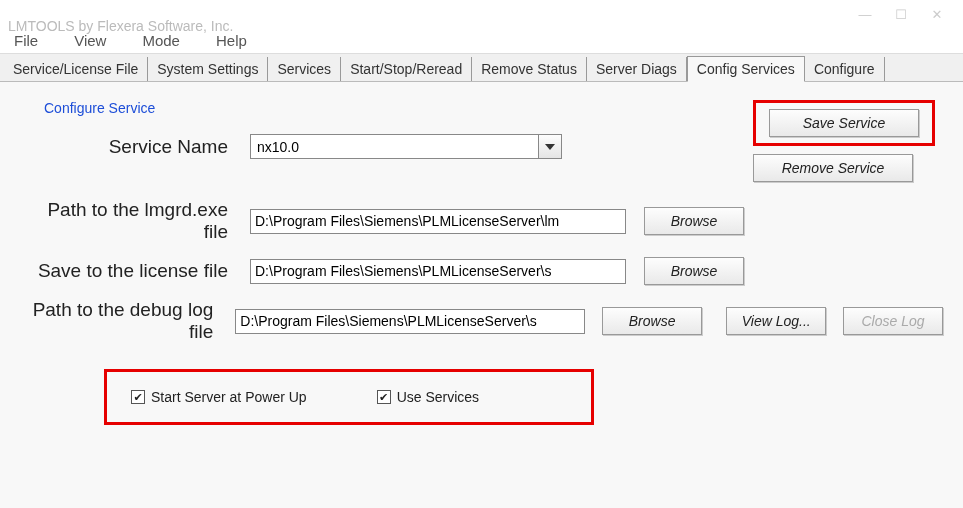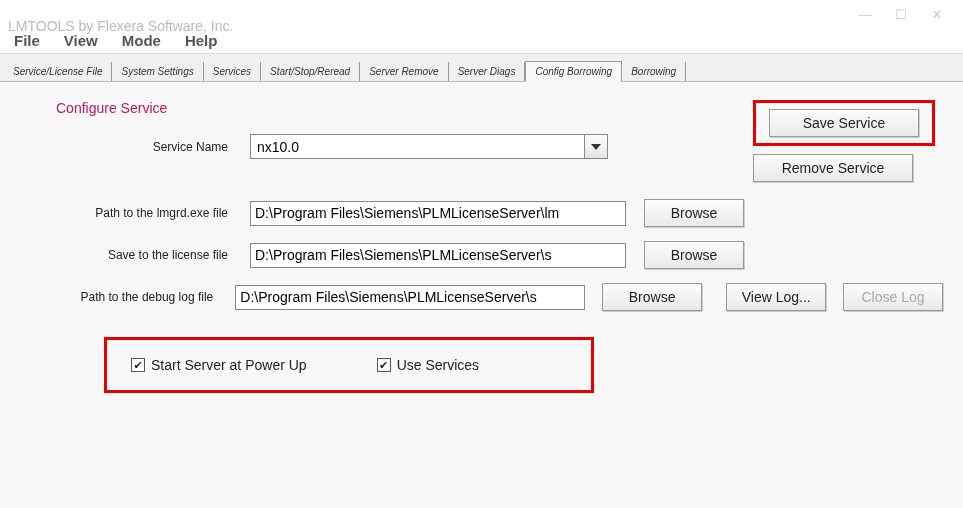--- a/index.html
+++ b/index.html
@@ -30,86 +30,84 @@
       align-items: center;
       justify-content: center;
       color: #ccc;
       font-size: 13px;
     }
     .menubar {
       height: 26px;
       display: flex;
       align-items: center;
       padding: 0 4px;
-      gap: 4px;
+      gap: 16px;
       border-bottom: 1px solid #ddd;
-      font-weight: bold;
     }
     .menu-item {
       padding: 2px 10px;
       color: #555;
       font-size: 15px;
     }
     .tabbar {
       height: 28px;
       display: flex;
       align-items: flex-end;
       padding: 4px 4px 0 4px;
       background: #f0f0f0;
       border-bottom: 1px solid #bbb;
     }
     .tab {
       padding: 4px 9px;
-      font-size: 10px;
+      font-size: 14px;
       color: #333;
       background: #f0f0f0;
       border-right: 1px solid #999;
       position: relative;
       white-space: nowrap;
-      font-style: italic;
     }
     .tab.active {
       background: #f8f8f8;
       border: 1px solid #999;
       border-bottom: 1px solid #f8f8f8;
       margin-bottom: -1px;
       z-index: 2;
     }
     .content {
       background: #f8f8f8;
       padding: 12px 20px;
       position: relative;
       height: calc(508px - 28px - 26px - 28px);
     }
     .section-title {
       font-size: 14px;
-      color: #be185d;
-      margin: 6px 0 18px 36px;
+      color: #1d4ed8;
+      margin: 6px 0 18px 24px;
     }
     .row {
       display: flex;
       align-items: center;
       margin-bottom: 14px;
     }
     .label {
       width: 230px;
       text-align: right;
       padding-right: 22px;
-      font-size: 12px;
+      font-size: 19px;
       color: #222;
     }
     .textbox {
       border: 1px solid #888;
       background: #fff;
       height: 25px;
       font-size: 14px;
       padding: 2px 4px;
     }
     .combo {
-      width: 358px;
+      width: 312px;
       display: flex;
     }
     .combo input {
       flex: 1;
       border: 1px solid #888;
       border-right: none;
       height: 25px;
       padding: 2px 6px;
       font-size: 14px;
     }
@@ -128,20 +126,21 @@
       background: linear-gradient(#fdfdfd,#e9e9e9);
       height: 28px;
       min-width: 100px;
       font-size: 14px;
       padding: 0 14px;
       box-shadow: 1px 1px 0 #ccc;
       color: #222;
       display: inline-flex;
       align-items: center;
       justify-content: center;
+      font-style: italic;
     }
     .btn.disabled { color: #aaa; }
     .right-btns {
       position: absolute;
       top: 18px;
       right: 28px;
       width: 182px;
     }
     .red-box {
       border: 3px solid #e60000;
@@ -199,24 +198,24 @@
   <div class="menu-item">View</div>
   <div class="menu-item">Mode</div>
   <div class="menu-item">Help</div>
 </div>
 
 <div class="tabbar">
   <div class="tab">Service/License File</div>
   <div class="tab">System Settings</div>
   <div class="tab">Services</div>
   <div class="tab">Start/Stop/Reread</div>
-  <div class="tab">Server Remove</div>
+  <div class="tab">Remove Status</div>
   <div class="tab">Server Diags</div>
-  <div class="tab active">Config Borrowing</div>
-  <div class="tab">Borrowing</div>
+  <div class="tab active">Config Services</div>
+  <div class="tab">Configure</div>
 </div>
 
 <div class="content">
 
   <div class="section-title">Configure Service</div>
 
   <div class="right-btns">
     <div class="red-box">
       <div class="btn" style="min-width:150px">Save Service</div>
     </div>

